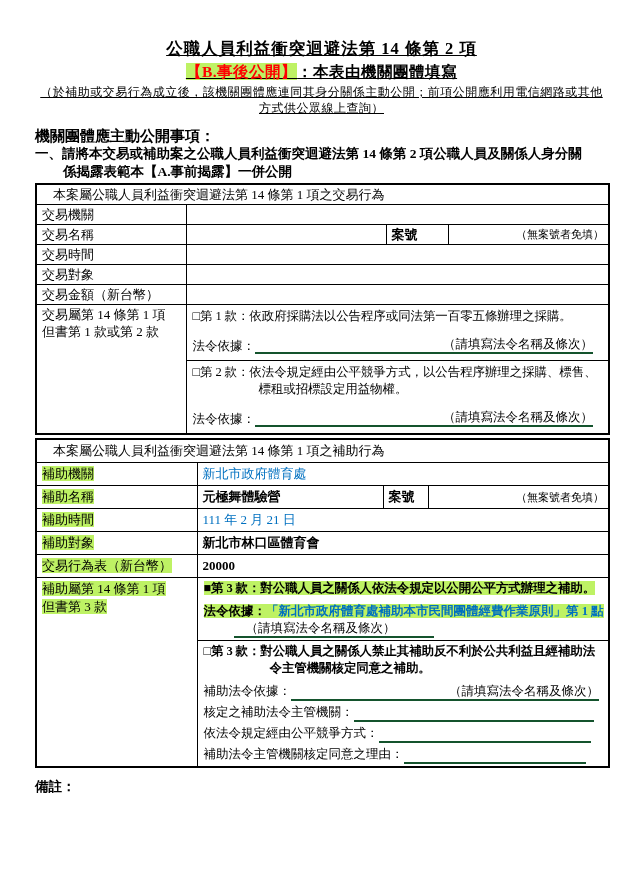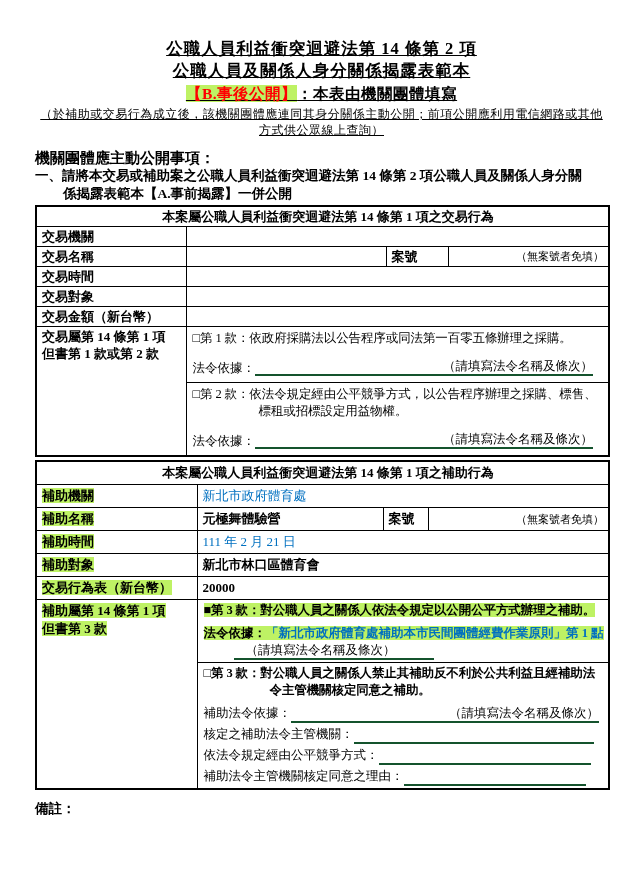--- a/index.html
+++ b/index.html
@@ -24,22 +24,22 @@
 
   .notice-heading { font-size: 15px; font-weight: bold; margin-top: 12px; line-height: 17px; }
   .notice-item { font-size: 13.5px; font-weight: bold; line-height: 17.5px; padding-left: 28px; text-indent: -28px; width: 560px; }
 
   .sec-label { font-size: 13.5px; margin-top: 14px; line-height: 18px; }
   .sec-label.gap-lg { margin-top: 17px; }
 
   table { border-collapse: collapse; width: 573px; margin-top: 3px; table-layout: fixed; }
   table { border: 2px solid #000; }
   td { border: 1px solid #000; font-size: 13px; padding: 1px 5px; vertical-align: top; line-height: 17px; }
-  .th-row td { text-align: center; font-weight: bold; height: 20px; padding-left: 16px; }
-  td.lbl { font-weight: bold; }
+  .th-row td { font-weight: normal; height: 20px; padding-left: 16px; }
+  td.lbl { font-weight: normal; }
   .t2 td { line-height: 18px; padding-top: 2px; padding-bottom: 2px; }
   td.case-lbl { font-weight: bold; }
   td.case-note { font-size: 11px; text-align: right; vertical-align: middle; padding-right: 4px; }
 
   .opt-cell { padding: 3px 4px 6px 6px; }
   .opt-line { font-size: 12.5px; padding-left: 66px; text-indent: -66px; line-height: 17px; letter-spacing: -0.1px; }
   .law-line { margin-top: 11px; font-size: 12.5px; line-height: 16px; }
   .underfill { display: inline-block; border-bottom: 2px solid #14532d; vertical-align: bottom; font-size: 12.5px; line-height: 16px; }
   .fill-right { text-align: right; }
   .t2-note-line { margin-left: 30px; margin-top: 1px; font-size: 12.5px; line-height: 17px; }
@@ -47,21 +47,20 @@
 
   .footer { margin-top: 9px; }
   .remark { font-size: 13.5px; font-weight: bold; line-height: 19px; }
 </style>
 </head>
 <body>
 
 <div class="page">
 
   <div class="t-center title-line">公職人員利益衝突迴避法第 14 條第 2 項</div>
-  <div class="t-center title-line">公職人員及關係人身分關係揭露表範本</div>
   <div class="t-center subtitle-line">
     <span class="hl red">【B.事後公開】</span><span>：本表由機關團體填寫</span>
   </div>
   <div class="t-center paren-note">（於補助或交易行為成立後，該機關團體應連同其身分關係主動公開；前項公開應利用電信網路或其他方式供公眾線上查詢）</div>
 
   <div class="notice-heading">機關團體應主動公開事項：</div>
   <div class="notice-item">
     <span>一、</span><span>請將本交易或補助案之公職人員利益衝突迴避法第 14 條第 2 項公職人員及關係人身分關係揭露表範本【A.事前揭露】一併公開</span>
   </div>
 

